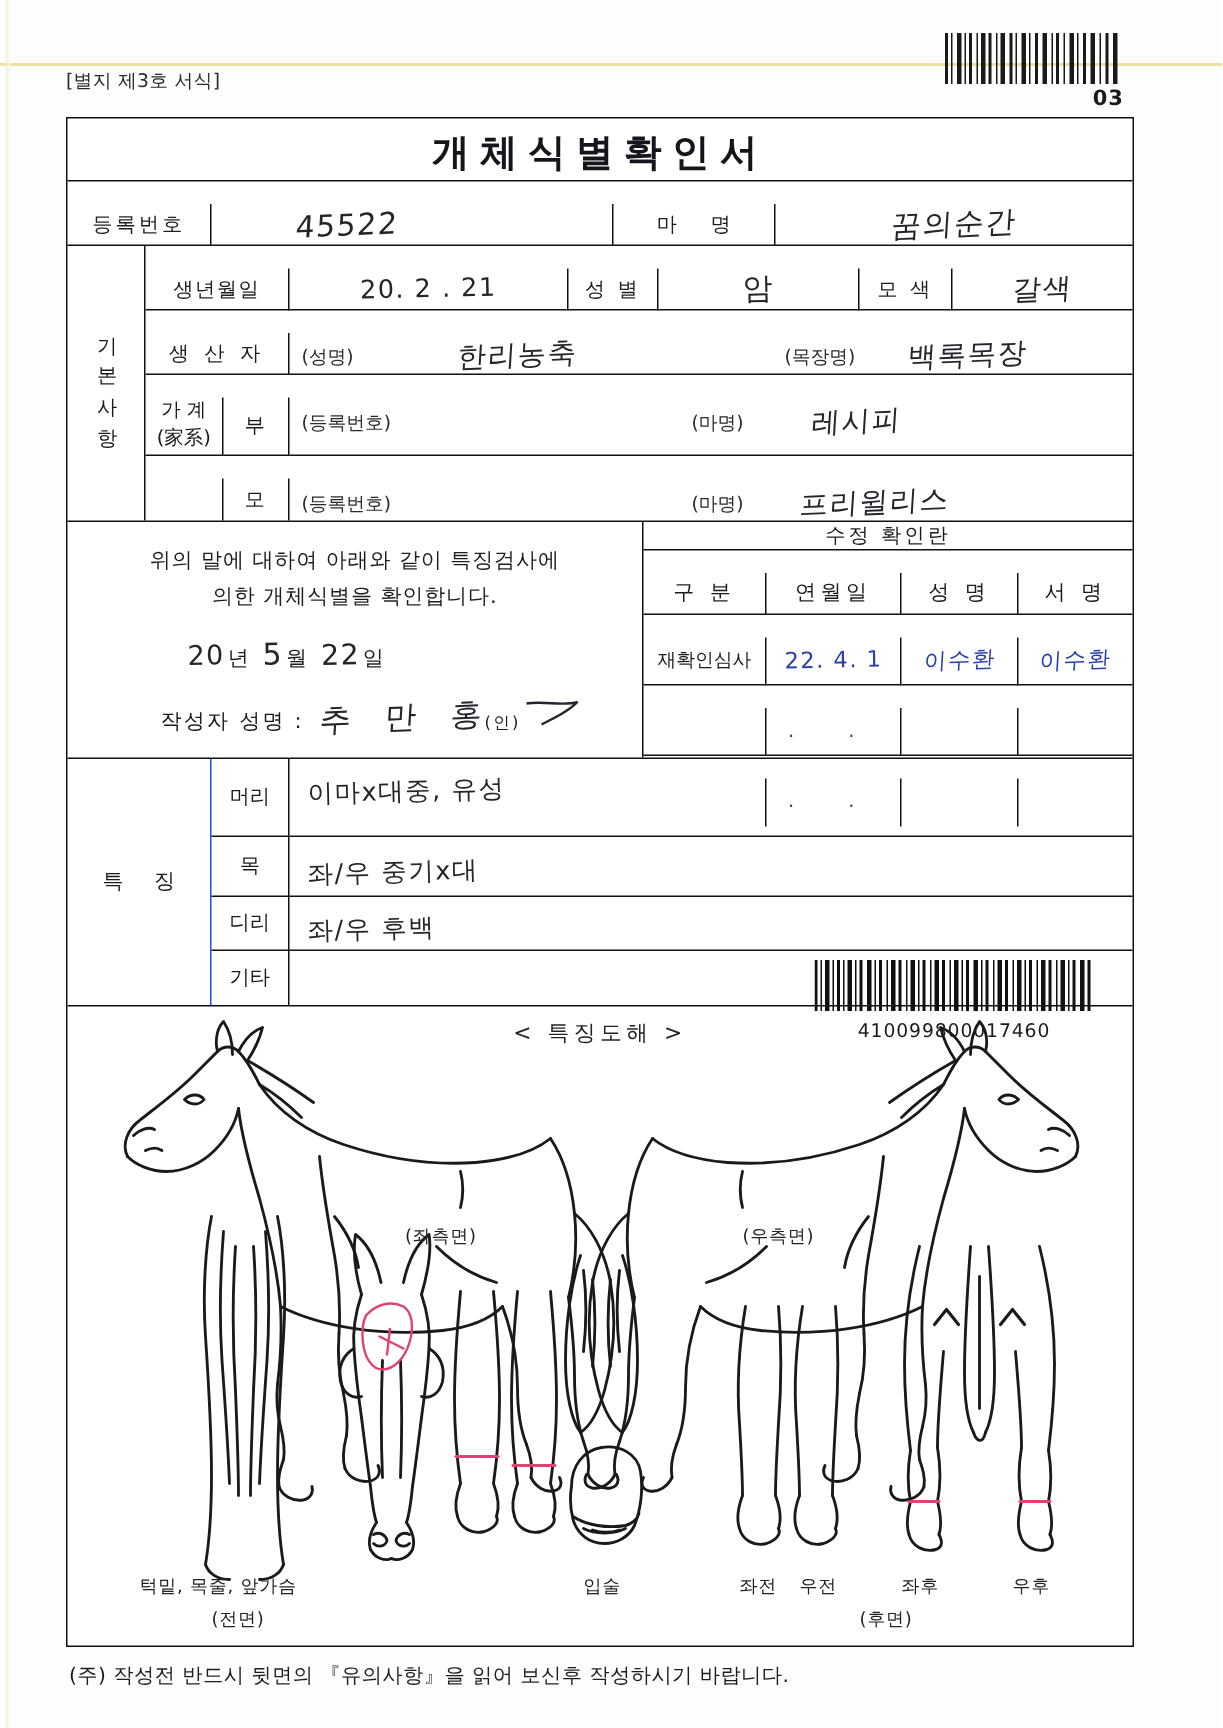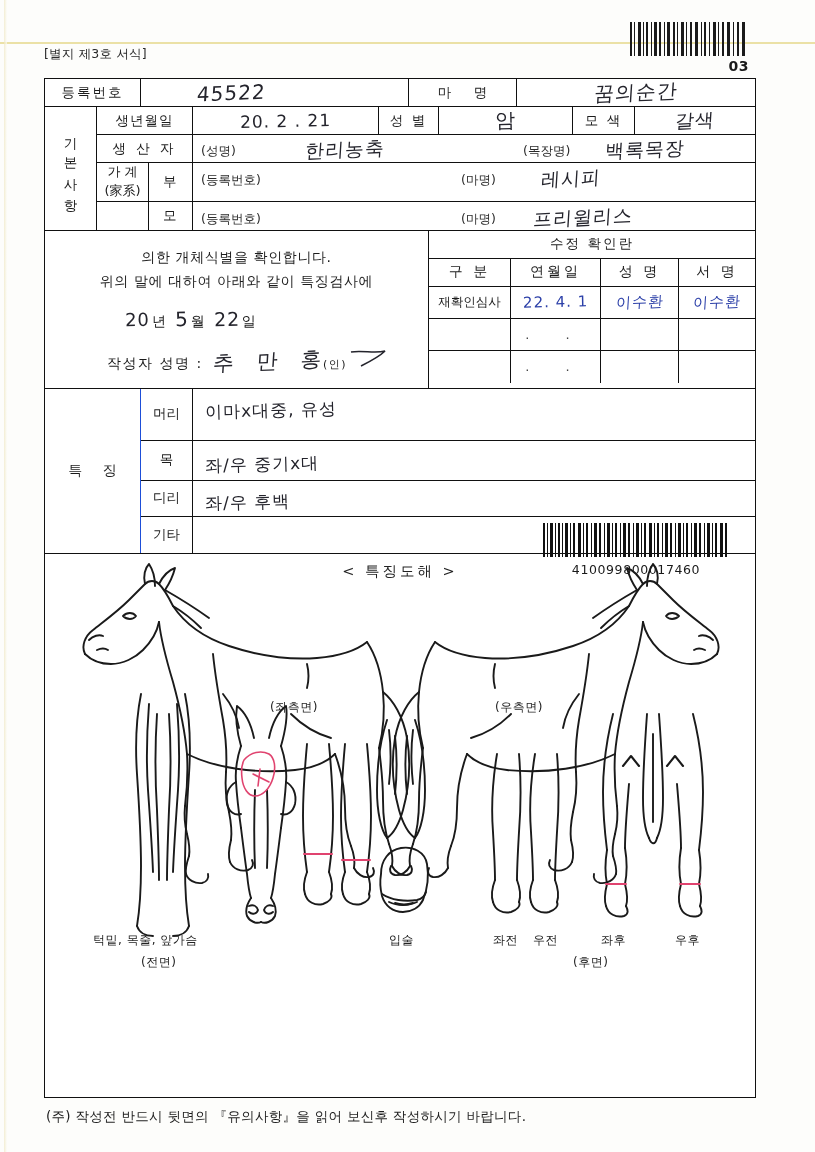--- a/index.html
+++ b/index.html
@@ -65,20 +65,21 @@
 
   
   .row { display:flex; }
   .cell {
     border-right:1px solid #111;
     border-bottom:1px solid #111;
     display:flex; align-items:center;
     padding:0 6px;
     font-size:13.5px;
     min-height:28px;
+    margin-top:15px;
   }
   .cell:last-child { border-right:none; }
   .lbl { justify-content:center; letter-spacing:4px; color:#1d1d1d; }
   .lbl.tight { letter-spacing:1.5px; }
   .hw {
     font-family:"DejaVu Sans","Liberation Sans",sans-serif;
     color:#24242c; font-size:17px;
     transform: rotate(-1.2deg);
     letter-spacing:1px;
   }
@@ -238,20 +239,23 @@
           <rect x="109" y="0" width="2" height="34"></rect>
             <rect x="114" y="0" width="3" height="34"></rect>
         </g>
       </svg>
     </div>
     <div class="page-no">03</div>
   </div>
 
   <div class="frame">
 
+    <div class="title-band">
+      <div class="doc-title">개체식별확인서</div>
+    </div>
 
     <div class="sec1">
       <div class="row">
         <div class="cell c-lbl lbl tight">등록번호</div>
         <div class="cell c-val">
           <span class="hw slant" style="margin-left:50px;font-size:20px;">45522</span>
         </div>
         <div class="cell c-lbl2 lbl">마  명</div>
         <div class="cell c-val2">
           <span class="hw slant" style="font-size:20px;">꿈의순간</span>
@@ -315,22 +319,22 @@
           </div>
         </div>
 
       </div>
     </div>
 
     <div class="sec3">
 
       <div class="stmt">
         <div class="stmt-text">
+          <div>위의 말에 대하여 아래와 같이 특징검사에</div>
           <div>의한 개체식별을 확인합니다.</div>
-          <div>위의 말에 대하여 아래와 같이 특징검사에</div>
         </div>
         <div class="stmt-date">
           <span class="hw" style="font-size:18px;">20</span>
           <span>년</span>
           <span class="hw" style="font-size:20px;margin-left:6px;">5</span>
           <span>월</span>
           <span class="hw" style="font-size:19px;margin-left:6px;">22</span>
           <span>일</span>
         </div>
         <div class="stmt-sign">

